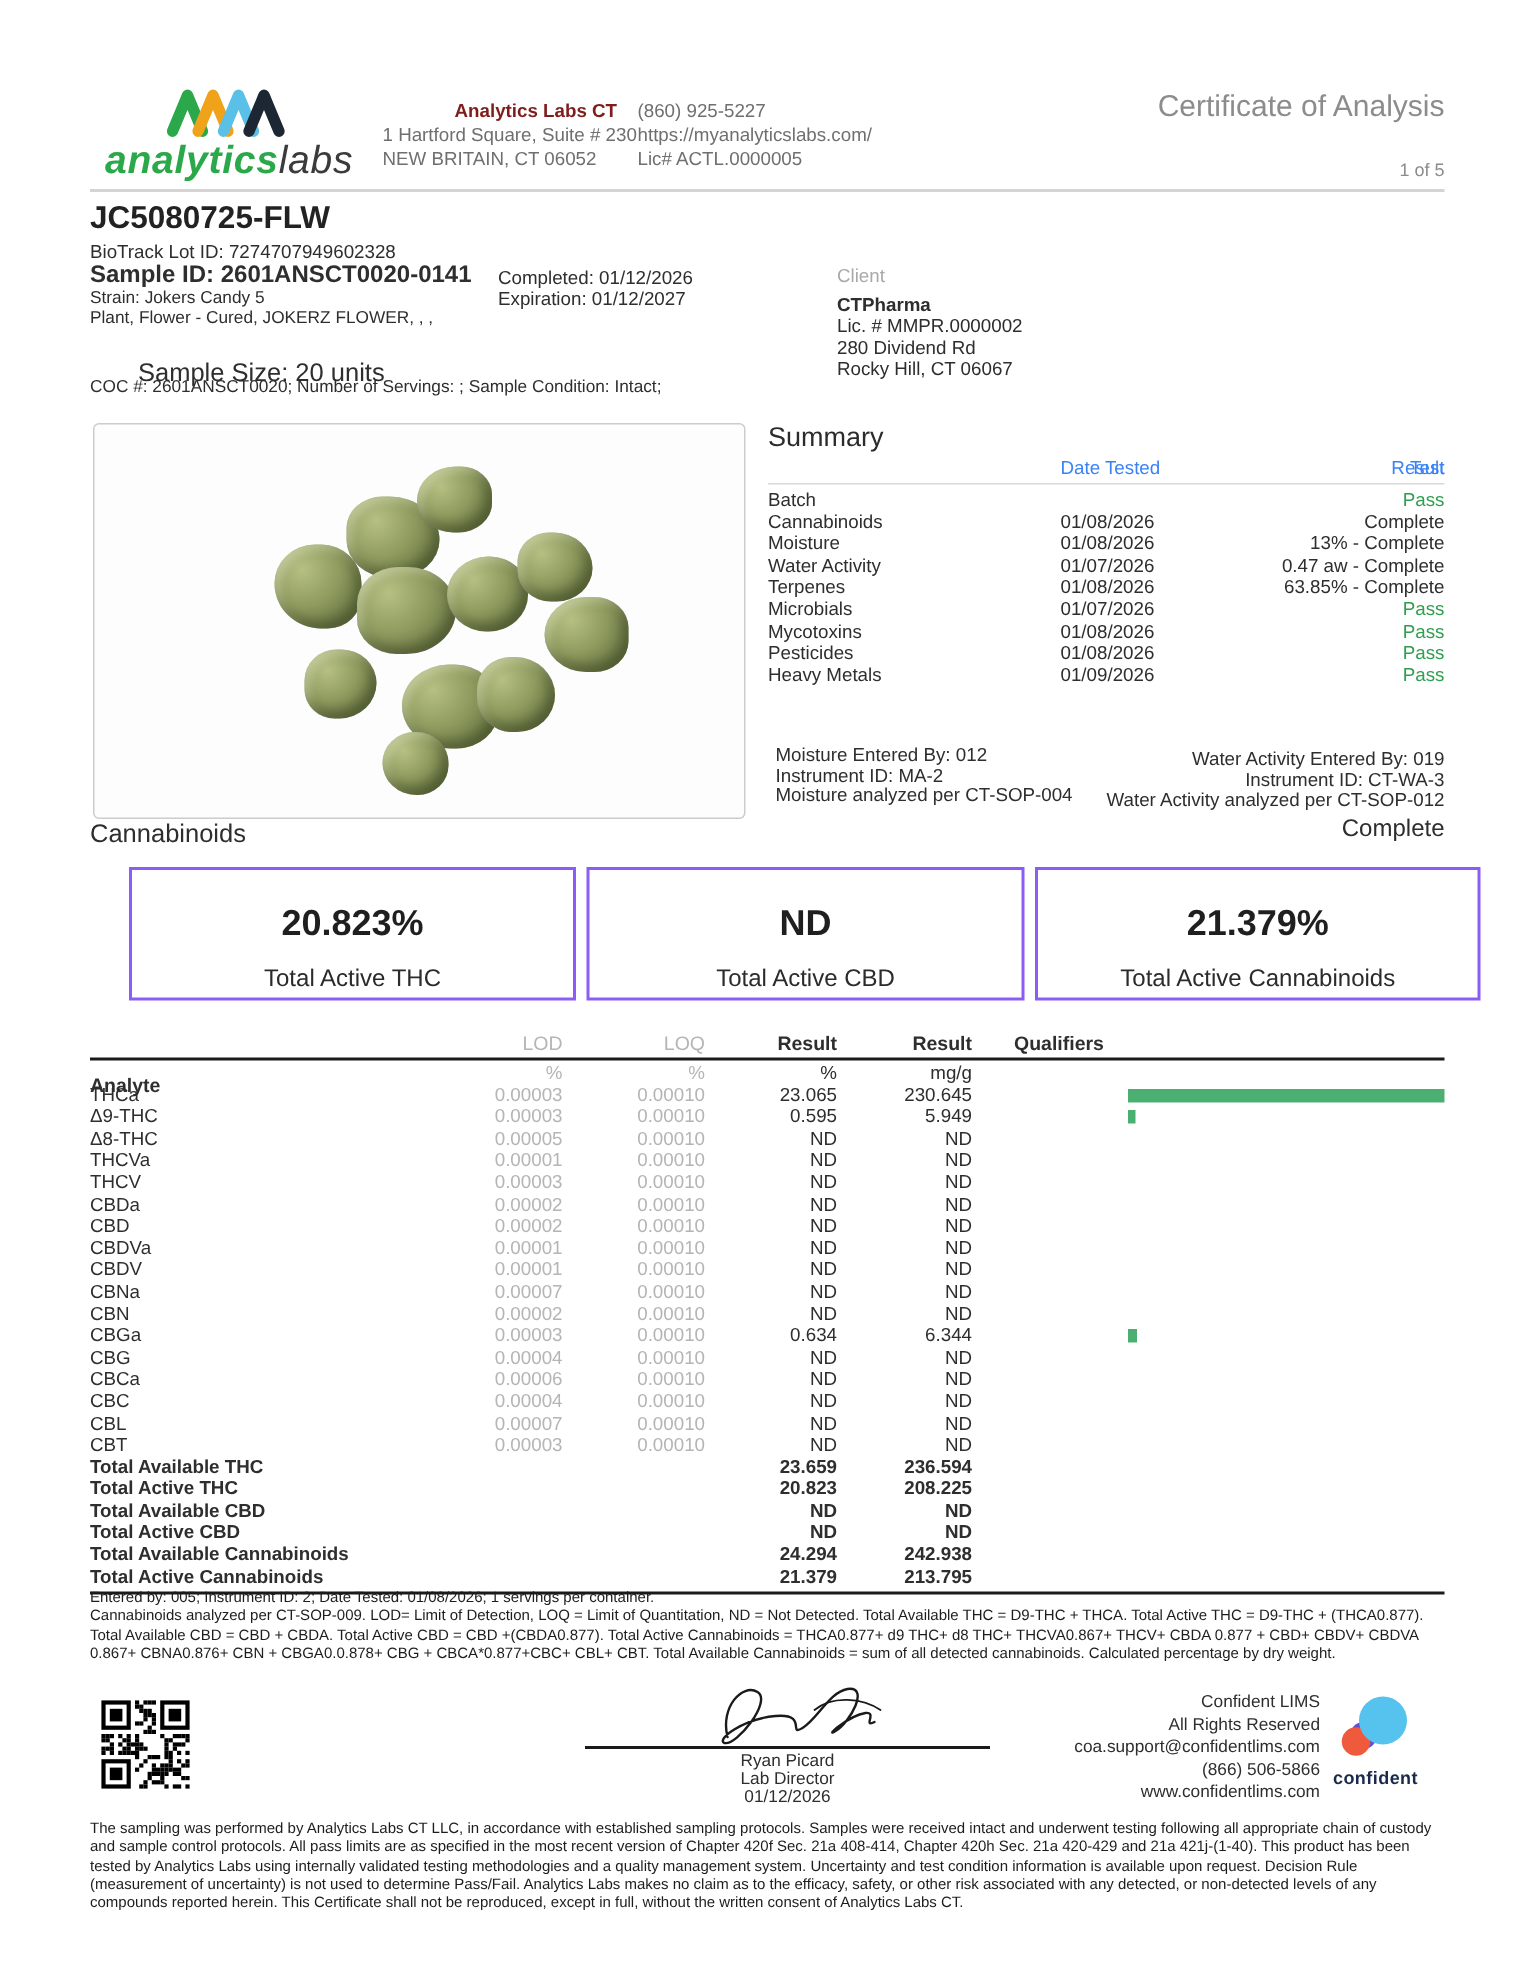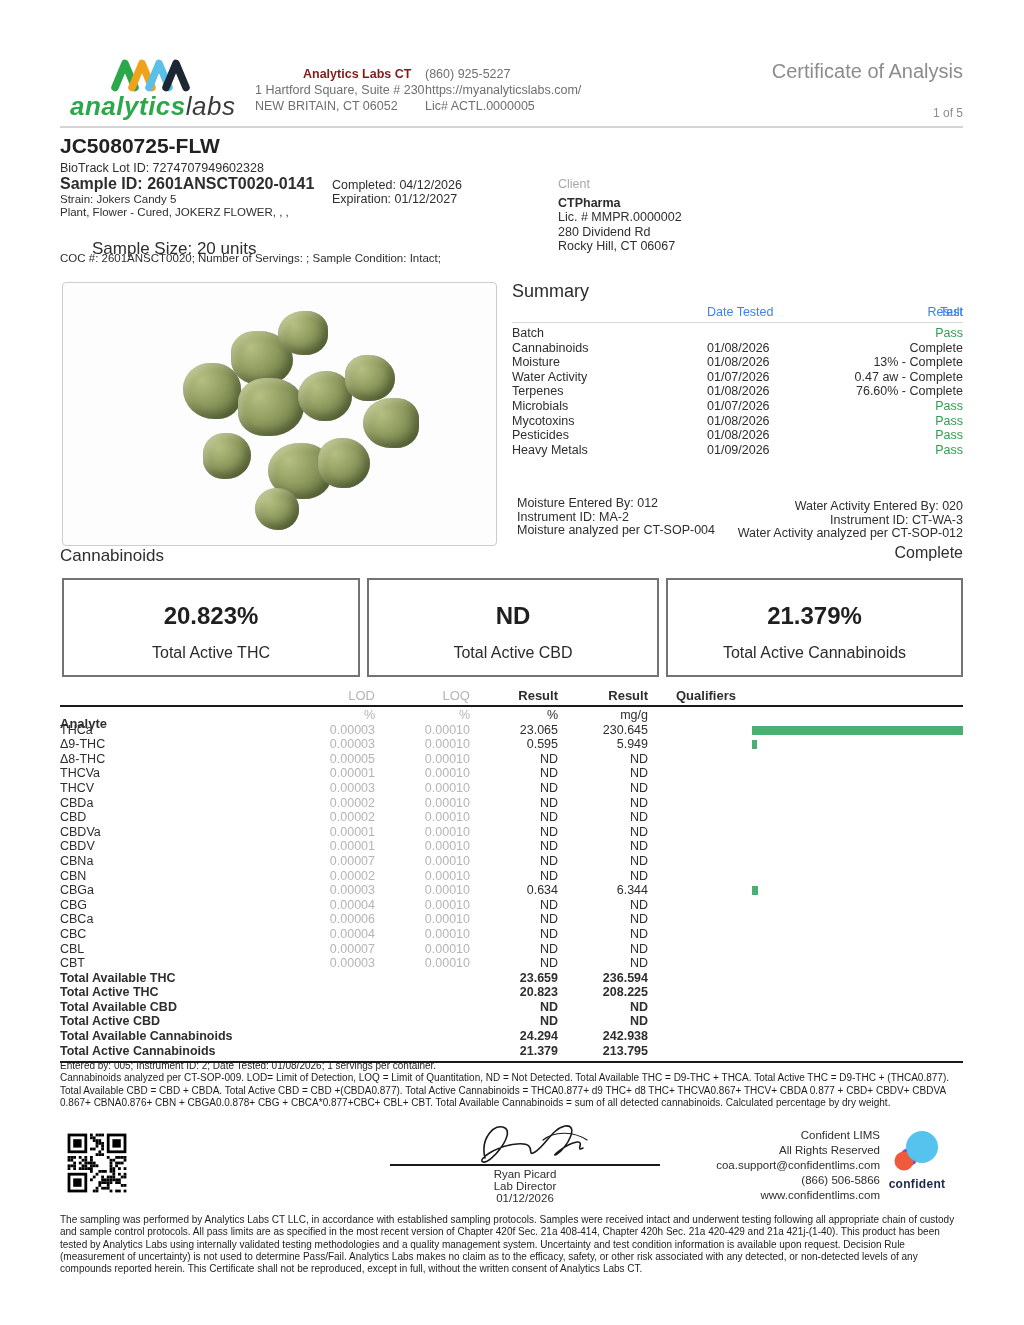--- a/index.html
+++ b/index.html
@@ -52,21 +52,21 @@
   .summary-row .r { position:absolute; right:0; }
   .summary-row .r.pass { color:#2f9e4f; }
 
   
   .moist-note { position:absolute; left:517px; top:497px; font-size:12.5px; line-height:13.5px; }
   .water-note { position:absolute; right:61px; top:500px; font-size:12.5px; line-height:13.5px; text-align:right; }
   .water-complete { position:absolute; right:61px; top:544px; font-size:16px; }
   .cannabinoids-title { position:absolute; left:60px; top:546px; font-size:17px; }
 
   
-  .stat-box { position:absolute; top:578px; height:99px; border:2px solid #737373; background:#fff; text-align:center; }
+  .stat-box { position:absolute; top:578px; height:89px; border:2px solid #8b5cf6; background:#fff; text-align:center;margin-left:24px; }
   .stat-box .val { margin-top:22px; font-size:24px; font-weight:bold; color:#1f1f1f; }
   .stat-box .lab { margin-top:14px; font-size:16px; color:#2b2b2b; }
   .sb1 { left:62px; width:298px; }
   .sb2 { left:367px; width:292px; }
   .sb3 { left:666px; width:297px; }
 
   
   .atable { position:absolute; left:60px; top:688px; width:903px; font-size:12.5px; }
   .arow { position:relative; height:14.6px; white-space:nowrap; }
   .arow .an  { position:absolute; left:0; }
@@ -132,21 +132,21 @@
     <div>Lic# ACTL.0000005</div>
   </div>
 
   <div class="coa-title">Certificate of Analysis</div>
   <div class="page-num">1 of 5</div>
   <div class="header-rule"></div>
 
   <div class="sample-main-id">JC5080725-FLW</div>
   <div class="biotrack">BioTrack Lot ID: 7274707949602328</div>
   <div class="sample-id-line">Sample ID: 2601ANSCT0020-0141</div>
-  <div class="completed">Completed: 04/12/2026</div>
+  <div class="completed">Completed: 01/12/2026</div>
   <div class="expiration">Expiration: 01/12/2027</div>
   <div class="strain">Strain: Jokers Candy 5</div>
   <div class="plant">Plant, Flower - Cured, JOKERZ FLOWER, , ,</div>
 
   <div class="client-block">
     <div class="lbl">Client</div>
     <div class="cname">CTPharma</div>
     <div>Lic. # MMPR.0000002</div>
     <div>280 Dividend Rd</div>
     <div>Rocky Hill, CT 06067</div>
@@ -193,21 +193,21 @@
         <span class="r">13% - Complete</span>
       </div>
       <div class="summary-row">
         <span class="t">Water Activity</span>
         <span class="d">01/07/2026</span>
         <span class="r">0.47 aw - Complete</span>
       </div>
       <div class="summary-row">
         <span class="t">Terpenes</span>
         <span class="d">01/08/2026</span>
-        <span class="r">76.60% - Complete</span>
+        <span class="r">63.85% - Complete</span>
       </div>
       <div class="summary-row">
         <span class="t">Microbials</span>
         <span class="d">01/07/2026</span>
         <span class="r pass">Pass</span>
       </div>
       <div class="summary-row">
         <span class="t">Mycotoxins</span>
         <span class="d">01/08/2026</span>
         <span class="r pass">Pass</span>
@@ -223,21 +223,21 @@
         <span class="r pass">Pass</span>
       </div>
     </div>
 
   <div class="moist-note">
     <div>Moisture Entered By: 012</div>
     <div>Instrument ID: MA-2</div>
     <div>Moisture analyzed per CT-SOP-004</div>
   </div>
   <div class="water-note">
-    <div>Water Activity Entered By: 020</div>
+    <div>Water Activity Entered By: 019</div>
     <div>Instrument ID: CT-WA-3</div>
     <div>Water Activity analyzed per CT-SOP-012</div>
   </div>
   <div class="water-complete">Complete</div>
 
   <div class="cannabinoids-title">Cannabinoids</div>
 
   <div class="stat-box sb1">
     <div class="val">20.823%</div>
     <div class="lab">Total Active THC</div>

